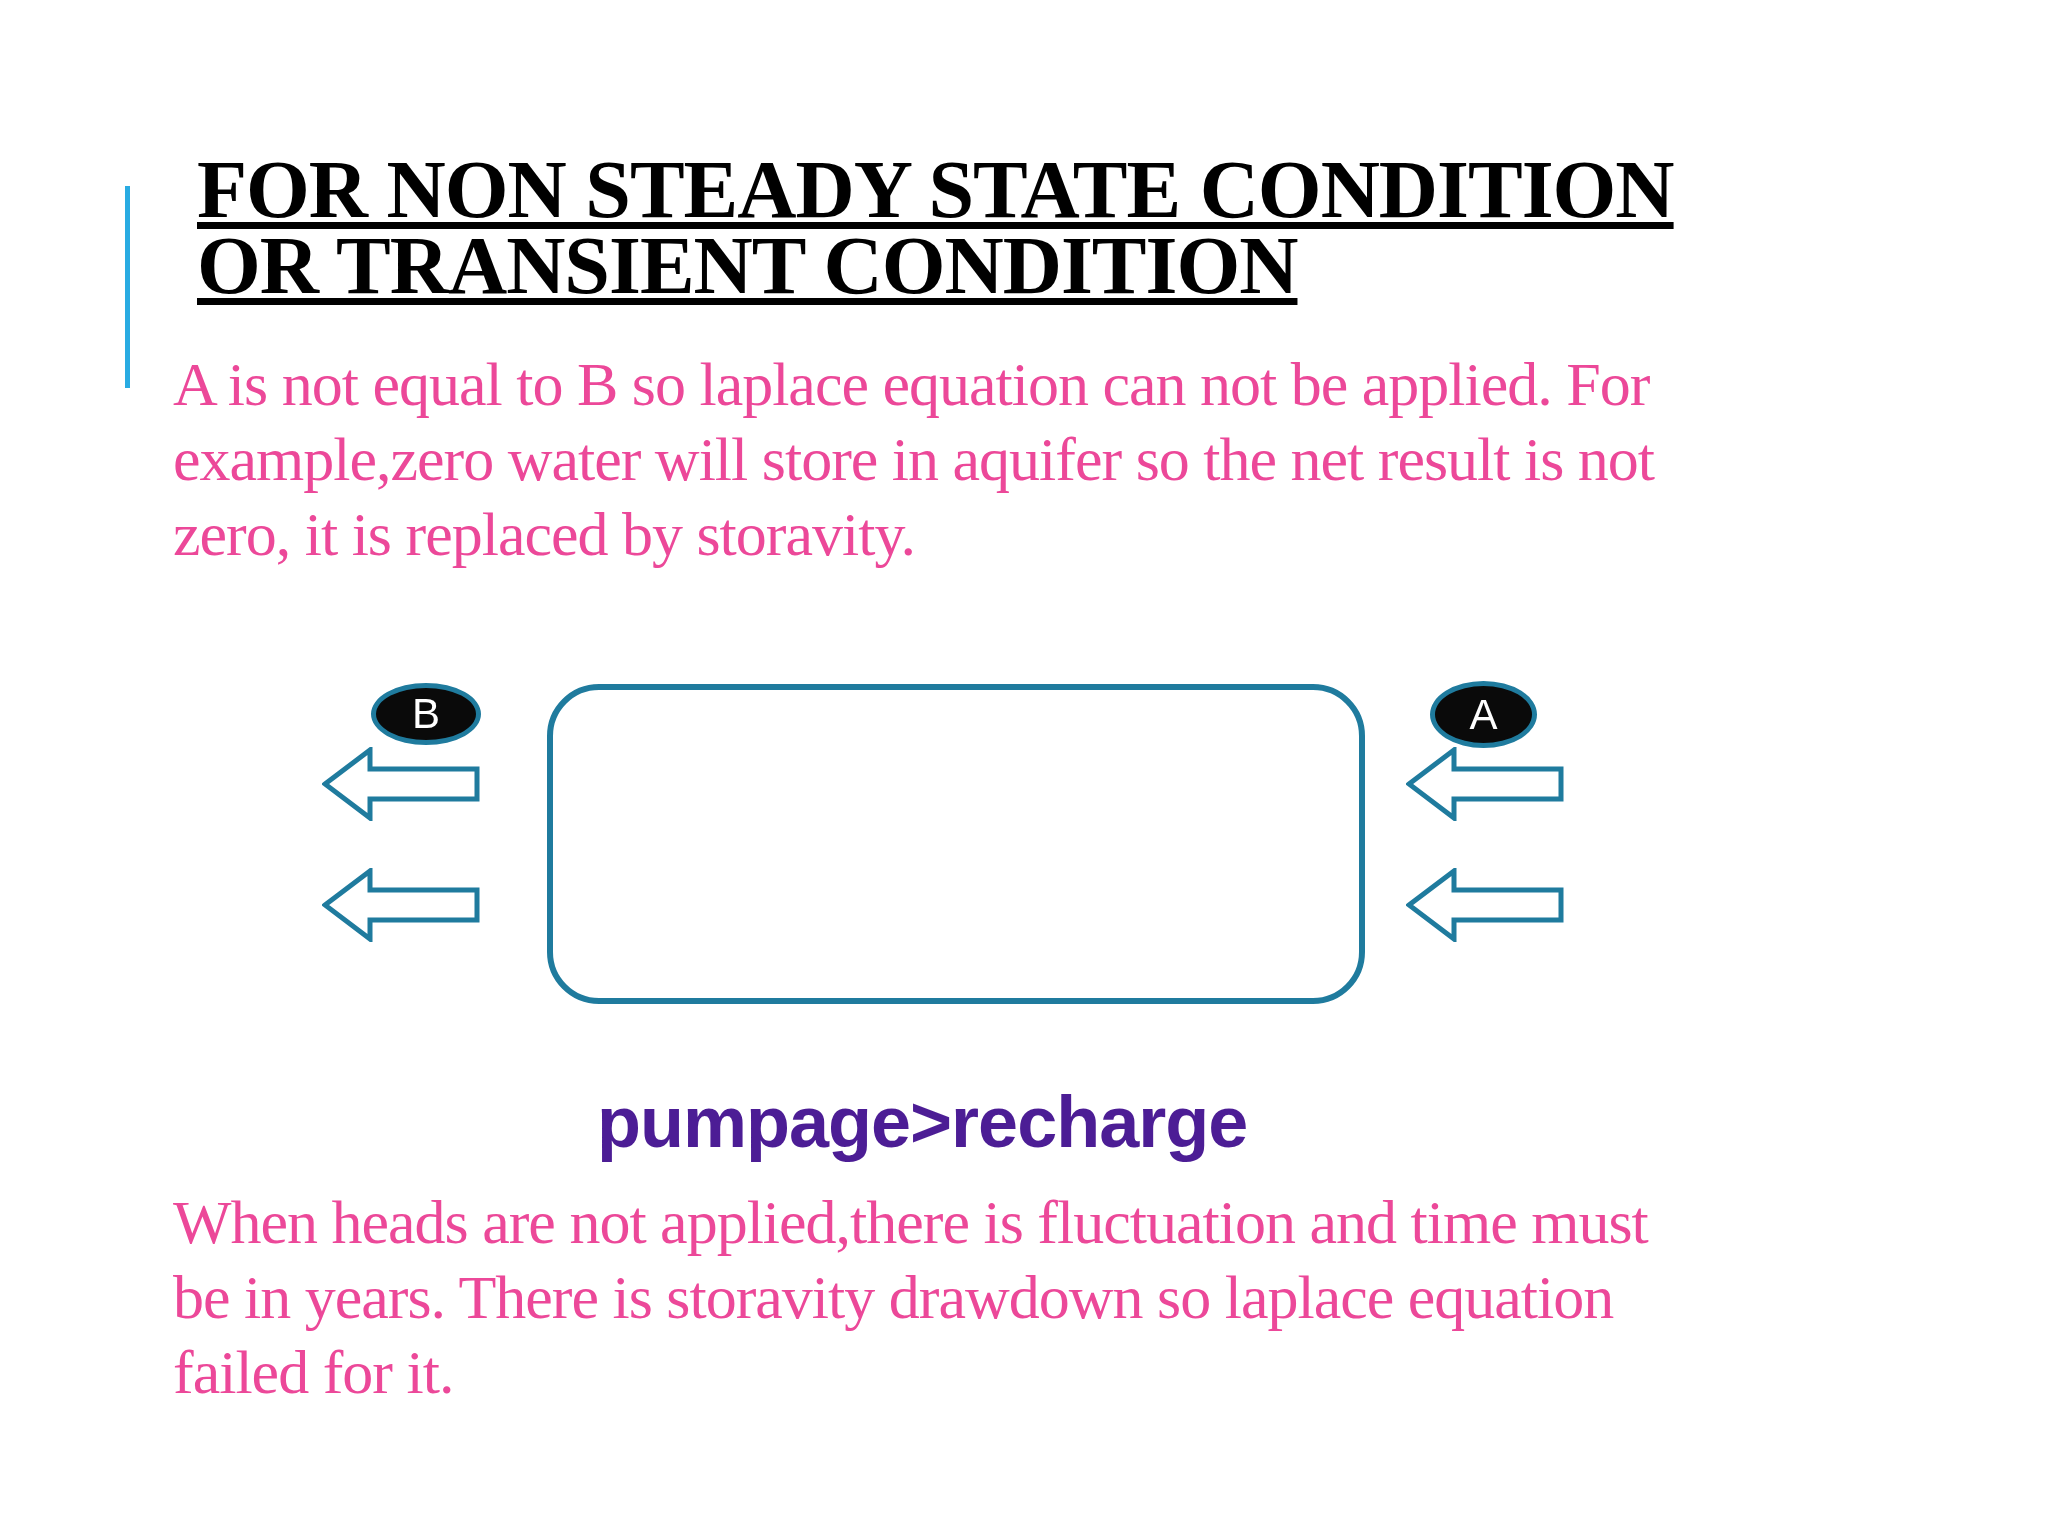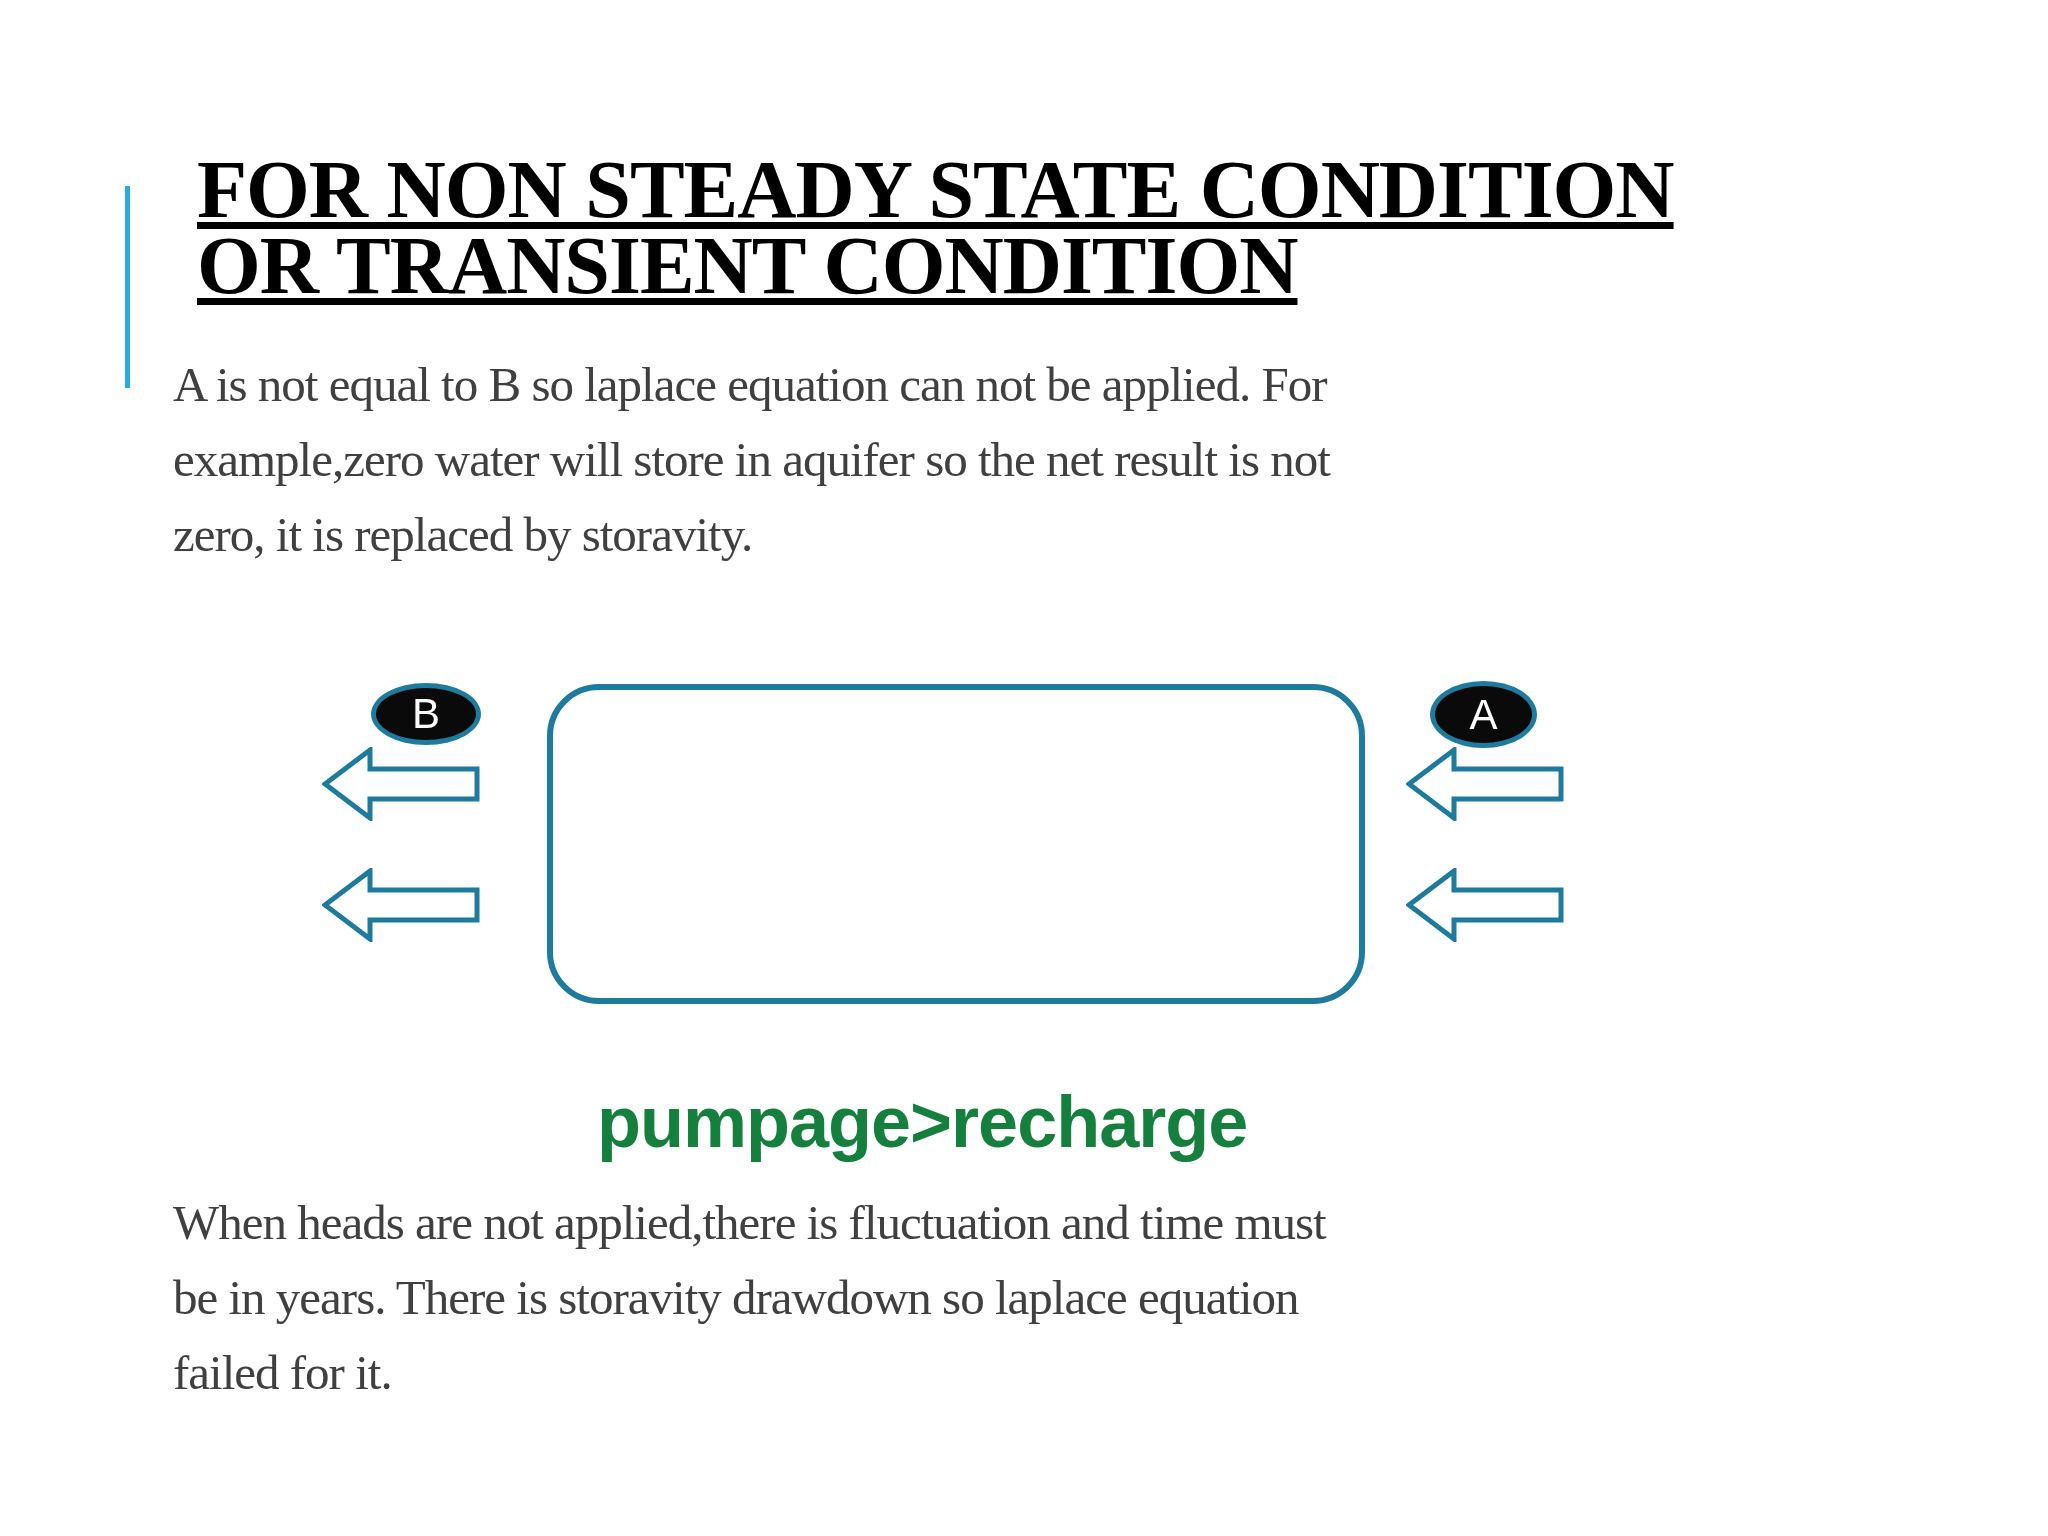--- a/index.html
+++ b/index.html
@@ -30,24 +30,24 @@
     white-space: nowrap;
   }
   .title .u {
     text-decoration: underline;
     text-decoration-thickness: 7px;
     text-underline-offset: 5px;
   }
   .para {
     position: absolute;
     font-family: "Liberation Serif", serif;
-    font-size: 49px;
+    font-size: 62px;
     line-height: 75px;
     letter-spacing: -1px;
-    color: #404040;
+    color: #ec4899;
     white-space: nowrap;
   }
   .para1 { left: 173px; top: 347px; }
   .para2 { left: 173px; top: 1185px; }
   .aquifer-box {
     position: absolute;
     left: 547px; top: 684px;
     width: 818px; height: 320px;
     box-sizing: border-box;
     border: 6px solid #1F7B9E;
@@ -79,21 +79,21 @@
   .arrow-l2 { left: 322px; top: 868px; }
   .arrow-r1 { left: 1406px; top: 747px; }
   .arrow-r2 { left: 1406px; top: 868px; }
   .caption {
     position: absolute;
     left: 597px; top: 1081px;
     font-family: "Liberation Sans", sans-serif;
     font-weight: 700;
     font-size: 72px;
     letter-spacing: -1px;
-    color: #15803d;
+    color: #4c1d95;
     white-space: nowrap;
   }
 </style>
 </head>
 <body>
 
 <div class="slide">
 
   <div class="accent-line"></div>
 

